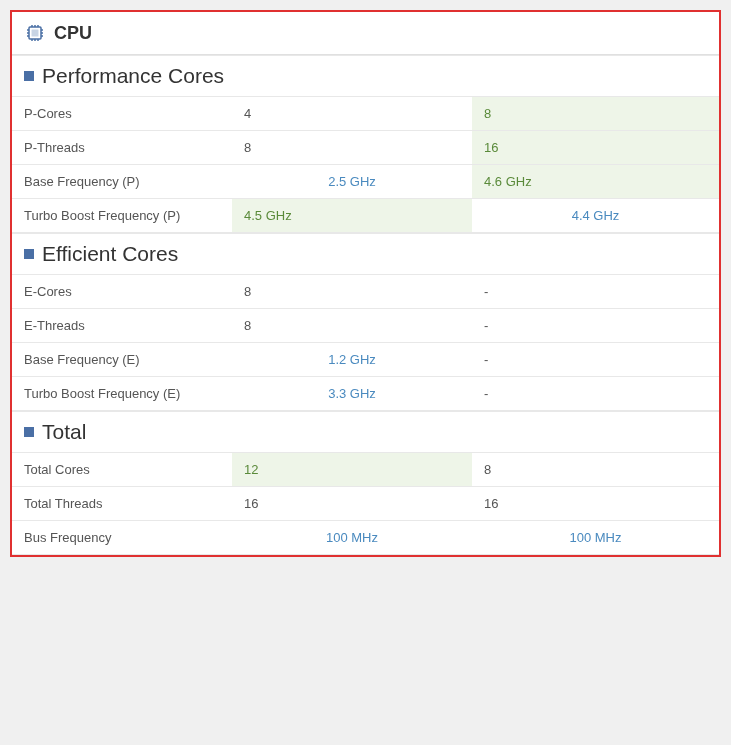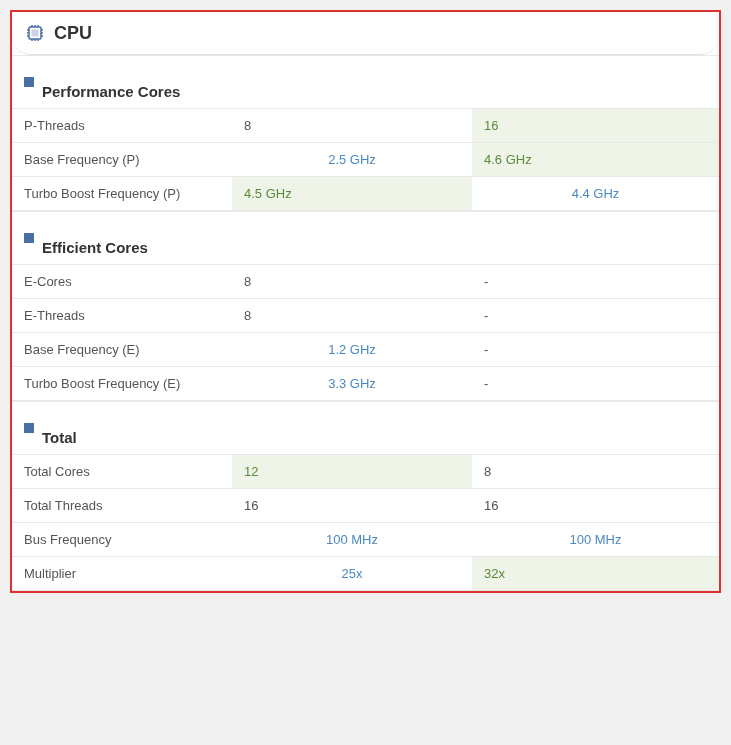--- a/index.html
+++ b/index.html
@@ -24,21 +24,20 @@
       border: 2px solid #e03030;
       padding: 0;
     }
 
     .page-header {
       display: flex;
       align-items: center;
       padding: 10px 12px;
       border-bottom: 1px solid #e0e0e0;
       gap: 8px;
-      border-radius: 19px;
     }
 
     .cpu-icon {
       width: 22px;
       height: 22px;
       display: inline-flex;
       align-items: center;
       justify-content: center;
     }
 
@@ -59,24 +58,23 @@
     }
 
     .section-square {
       width: 10px;
       height: 10px;
       background: #4a6fa5;
       flex-shrink: 0;
     }
 
     .section-title {
-      font-size: 15px;
-      font-weight: bold;
+      font-size: 21px;
+      font-weight: normal;
       color: #333;
-      margin-top: 19px;
     }
 
     .data-table {
       width: 100%;
       border-collapse: collapse;
     }
 
     .data-table tr {
       border-bottom: 1px solid #e8e8e8;
     }
@@ -141,20 +139,25 @@
     <span class="page-title">CPU</span>
   </div>
 
   <div class="section-header">
     <div class="section-square"></div>
     <span class="section-title">Performance Cores</span>
   </div>
   <table class="data-table">
     <tbody>
 
+      <tr>
+        <td class="col-label">P-Cores</td>
+        <td class="col-val1">4</td>
+        <td class="col-val2 highlight-green">8</td>
+      </tr>
 
       <tr>
         <td class="col-label">P-Threads</td>
         <td class="col-val1">8</td>
         <td class="col-val2 highlight-green">16</td>
       </tr>
 
       <tr>
         <td class="col-label">Base Frequency (P)</td>
         <td class="col-val1 highlight-blue">2.5 GHz</td>
@@ -220,22 +223,17 @@
         <td class="col-val1">16</td>
         <td class="col-val2">16</td>
       </tr>
 
       <tr>
         <td class="col-label">Bus Frequency</td>
         <td class="col-val1 highlight-blue">100 MHz</td>
         <td class="col-val2 highlight-blue">100 MHz</td>
       </tr>
 
-      <tr>
-        <td class="col-label">Multiplier</td>
-        <td class="col-val1 highlight-blue">25x</td>
-        <td class="col-val2 highlight-green">32x</td>
-      </tr>
 
 
     </tbody>
   </table>
 </div>
 
 </body></html>

